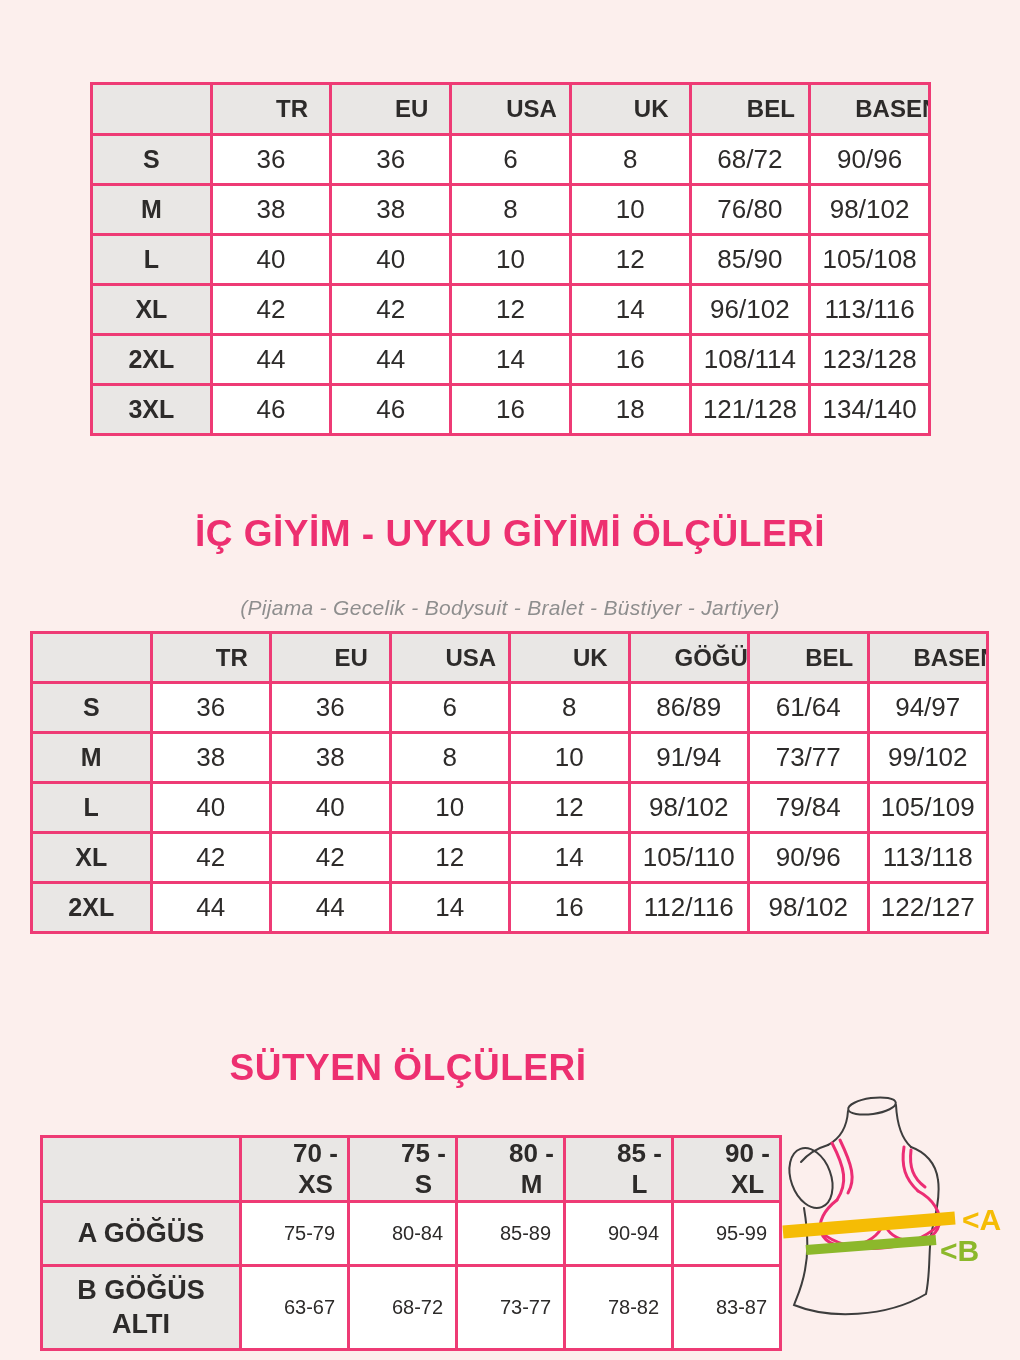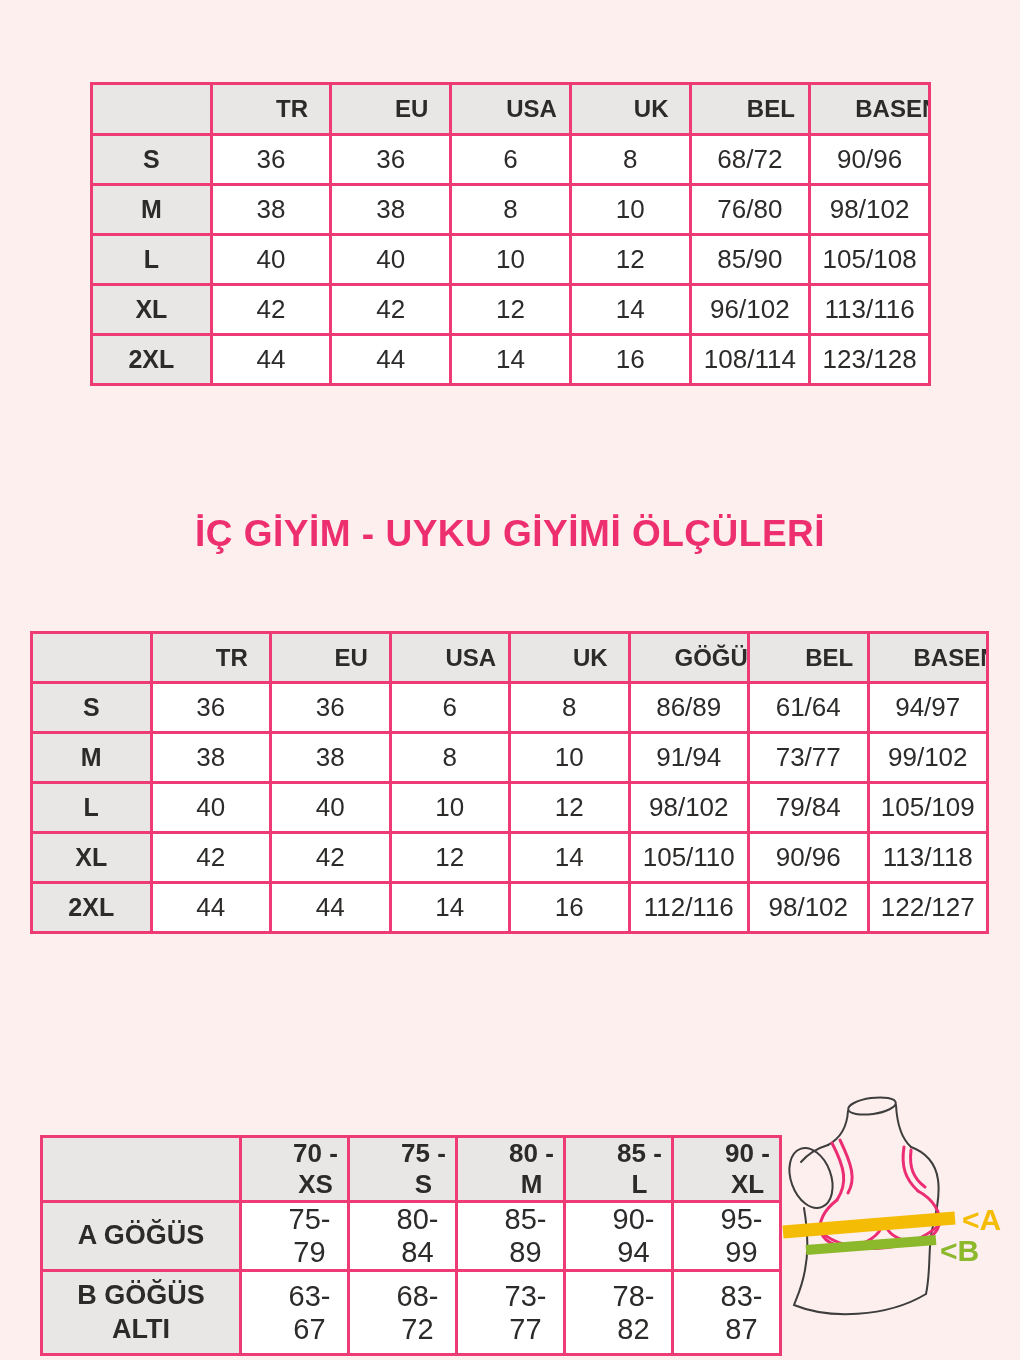--- a/index.html
+++ b/index.html
@@ -58,21 +58,21 @@
   .t1 thead tr{height:51px;}
   .t2{left:30px;top:631px;width:959px;}
   .t2 tr{height:50px;}
   .t3{left:40px;top:1107px;width:742px;margin-top:28px;}
   .t3 thead tr{height:48px;}
   .t3 thead th{font-size:26px;}
   .t3 thead th:first-child{width:150px;}
   .t3 tbody tr.row-0{height:64px;}
   .t3 tbody tr.row-1{height:84px;}
   .t3 tbody th{font-size:27px;line-height:1.25;padding:0 14px;}
-  .t3 td{font-size:29px;padding-left:32px;}
+  .t3 td{font-size:20px;padding-left:32px;}
   .mannequin{
     position:absolute;left:778px;top:1080px;
     width:242px;height:282px;
   }
   .band-label{
     font-family:"Liberation Sans", sans-serif;
     font-size:30px;font-weight:800;
   }
 </style>
 </head>
@@ -131,24 +131,34 @@
         </tr>
         <tr class="row-4">
           <th>2XL</th>
           <td>44</td>
           <td>44</td>
           <td>14</td>
           <td>16</td>
           <td>108/114</td>
           <td>123/128</td>
         </tr>
+        <tr class="row-5">
+          <th>3XL</th>
+          <td>46</td>
+          <td>46</td>
+          <td>16</td>
+          <td>18</td>
+          <td>121/128</td>
+          <td>134/140</td>
+        </tr>
       </tbody>
     </table>
 
   <h1 class="title t2-title">İÇ GİYİM - UYKU GİYİMİ ÖLÇÜLERİ</h1>
+  <div class="subtitle">(Pijama - Gecelik - Bodysuit - Bralet - Büstiyer - Jartiyer)</div>
   <table class="chart t2">
       <thead>
         <tr>
           <th></th>
           <th>TR</th>
           <th>EU</th>
           <th>USA</th>
           <th>UK</th>
           <th>GÖĞÜS</th>
           <th>BEL</th>
@@ -202,20 +212,21 @@
           <td>44</td>
           <td>14</td>
           <td>16</td>
           <td>112/116</td>
           <td>98/102</td>
           <td>122/127</td>
         </tr>
       </tbody>
     </table>
 
+  <h1 class="title t3-title">SÜTYEN ÖLÇÜLERİ</h1>
   <table class="chart t3">
       <thead>
         <tr>
           <th></th>
           <th>70 - XS</th>
           <th>75 - S</th>
           <th>80 - M</th>
           <th>85 - L</th>
           <th>90 - XL</th>
         </tr>

